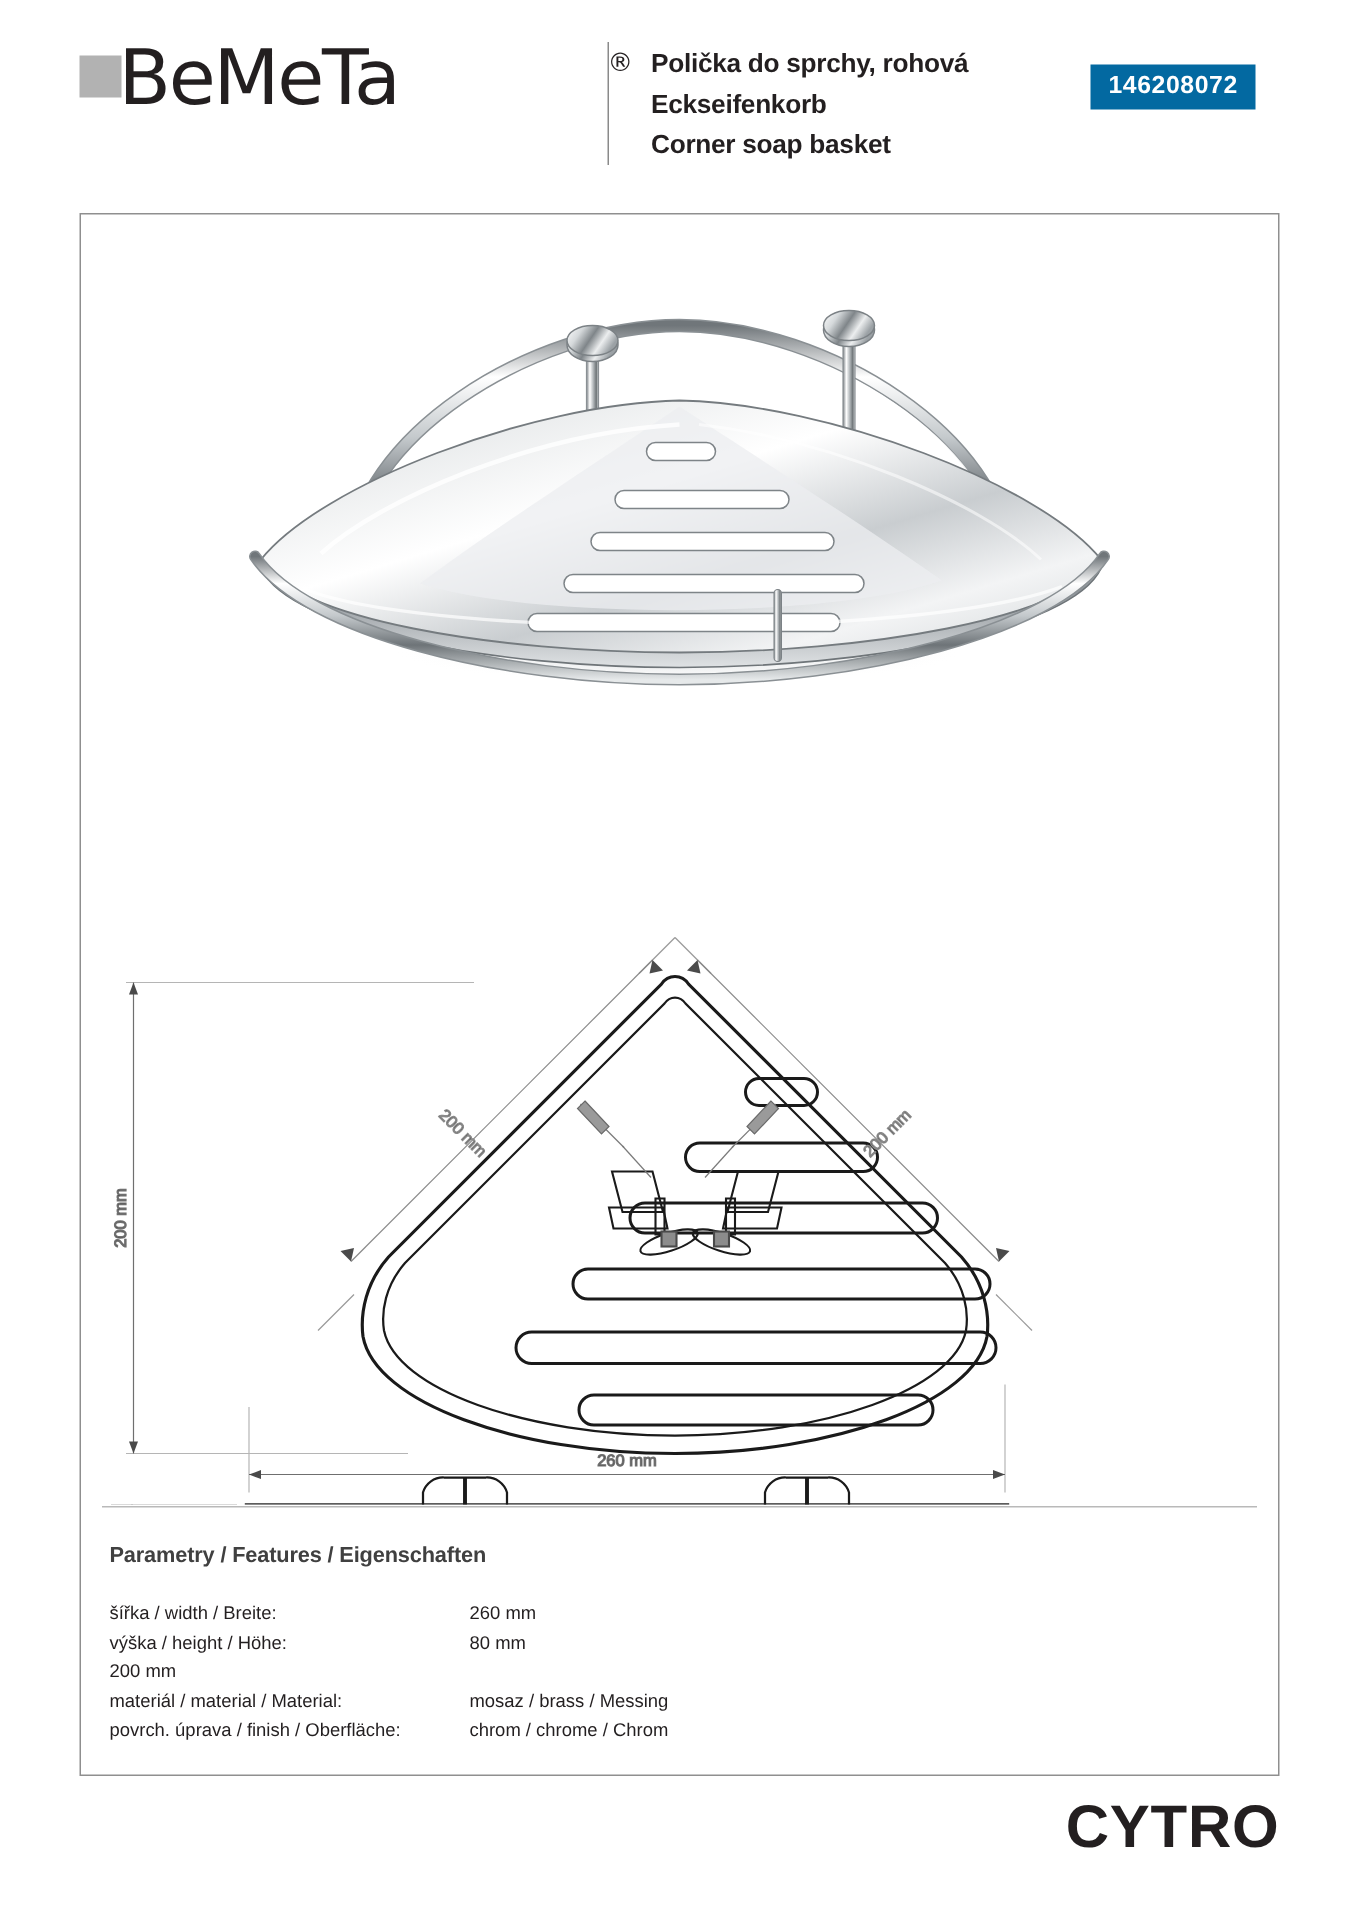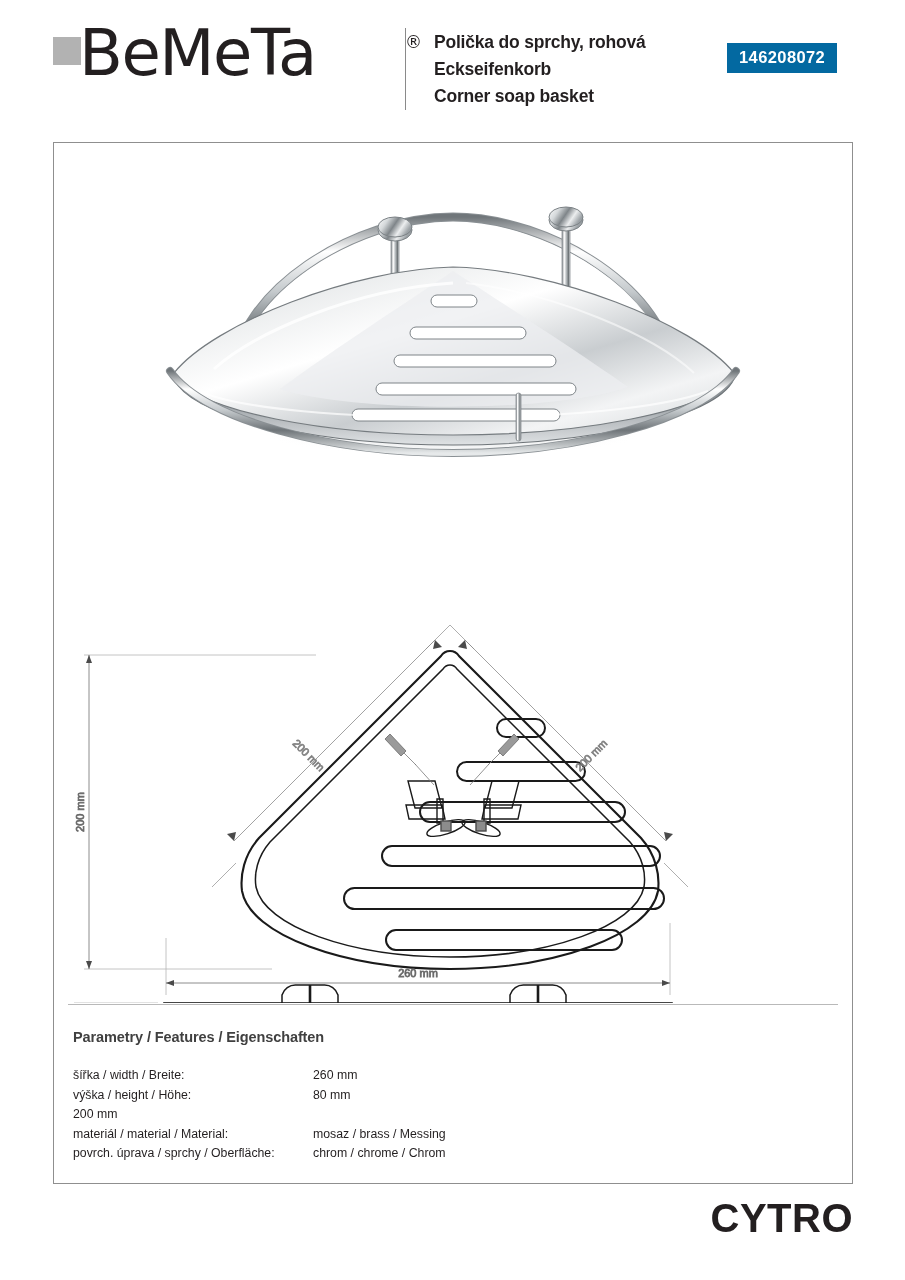--- a/index.html
+++ b/index.html
@@ -31,21 +31,21 @@
   #logo-square {
     position: absolute;
     left: 0; top: 13px;
     width: 28px; height: 28px;
     background: #b2b2b2;
   }
   #logo-wordmark {
     position: absolute;
     left: 26px; top: -6px;
     font-family: "DejaVu Sans", sans-serif;
-    font-size: 64px;
+    font-size: 51px;
     font-weight: 400;
     letter-spacing: -1.5px;
     color: #231f20;
     line-height: 70px;
     white-space: nowrap;
   }
   #logo-reg {
     position: absolute;
     left: 352px; top: 8px;
     font-size: 17px;
@@ -438,21 +438,21 @@
         <div class="spec-value">80 mm</div>
       </div>
       <div class="spec-row">
         <div class="spec-value">200 mm</div>
       </div>
       <div class="spec-row">
         <div class="spec-label">materiál / material / Material:</div>
         <div class="spec-value">mosaz / brass / Messing</div>
       </div>
       <div class="spec-row">
-        <div class="spec-label">povrch. úprava / sprchy / Oberfläche:</div>
+        <div class="spec-label">povrch. úprava / finish / Oberfläche:</div>
         <div class="spec-value">chrom / chrome / Chrom</div>
       </div>
     </div>
   </div>
 
 </div>
 
 <div id="footer-brand">CYTRO</div>
 
 </body></html>

